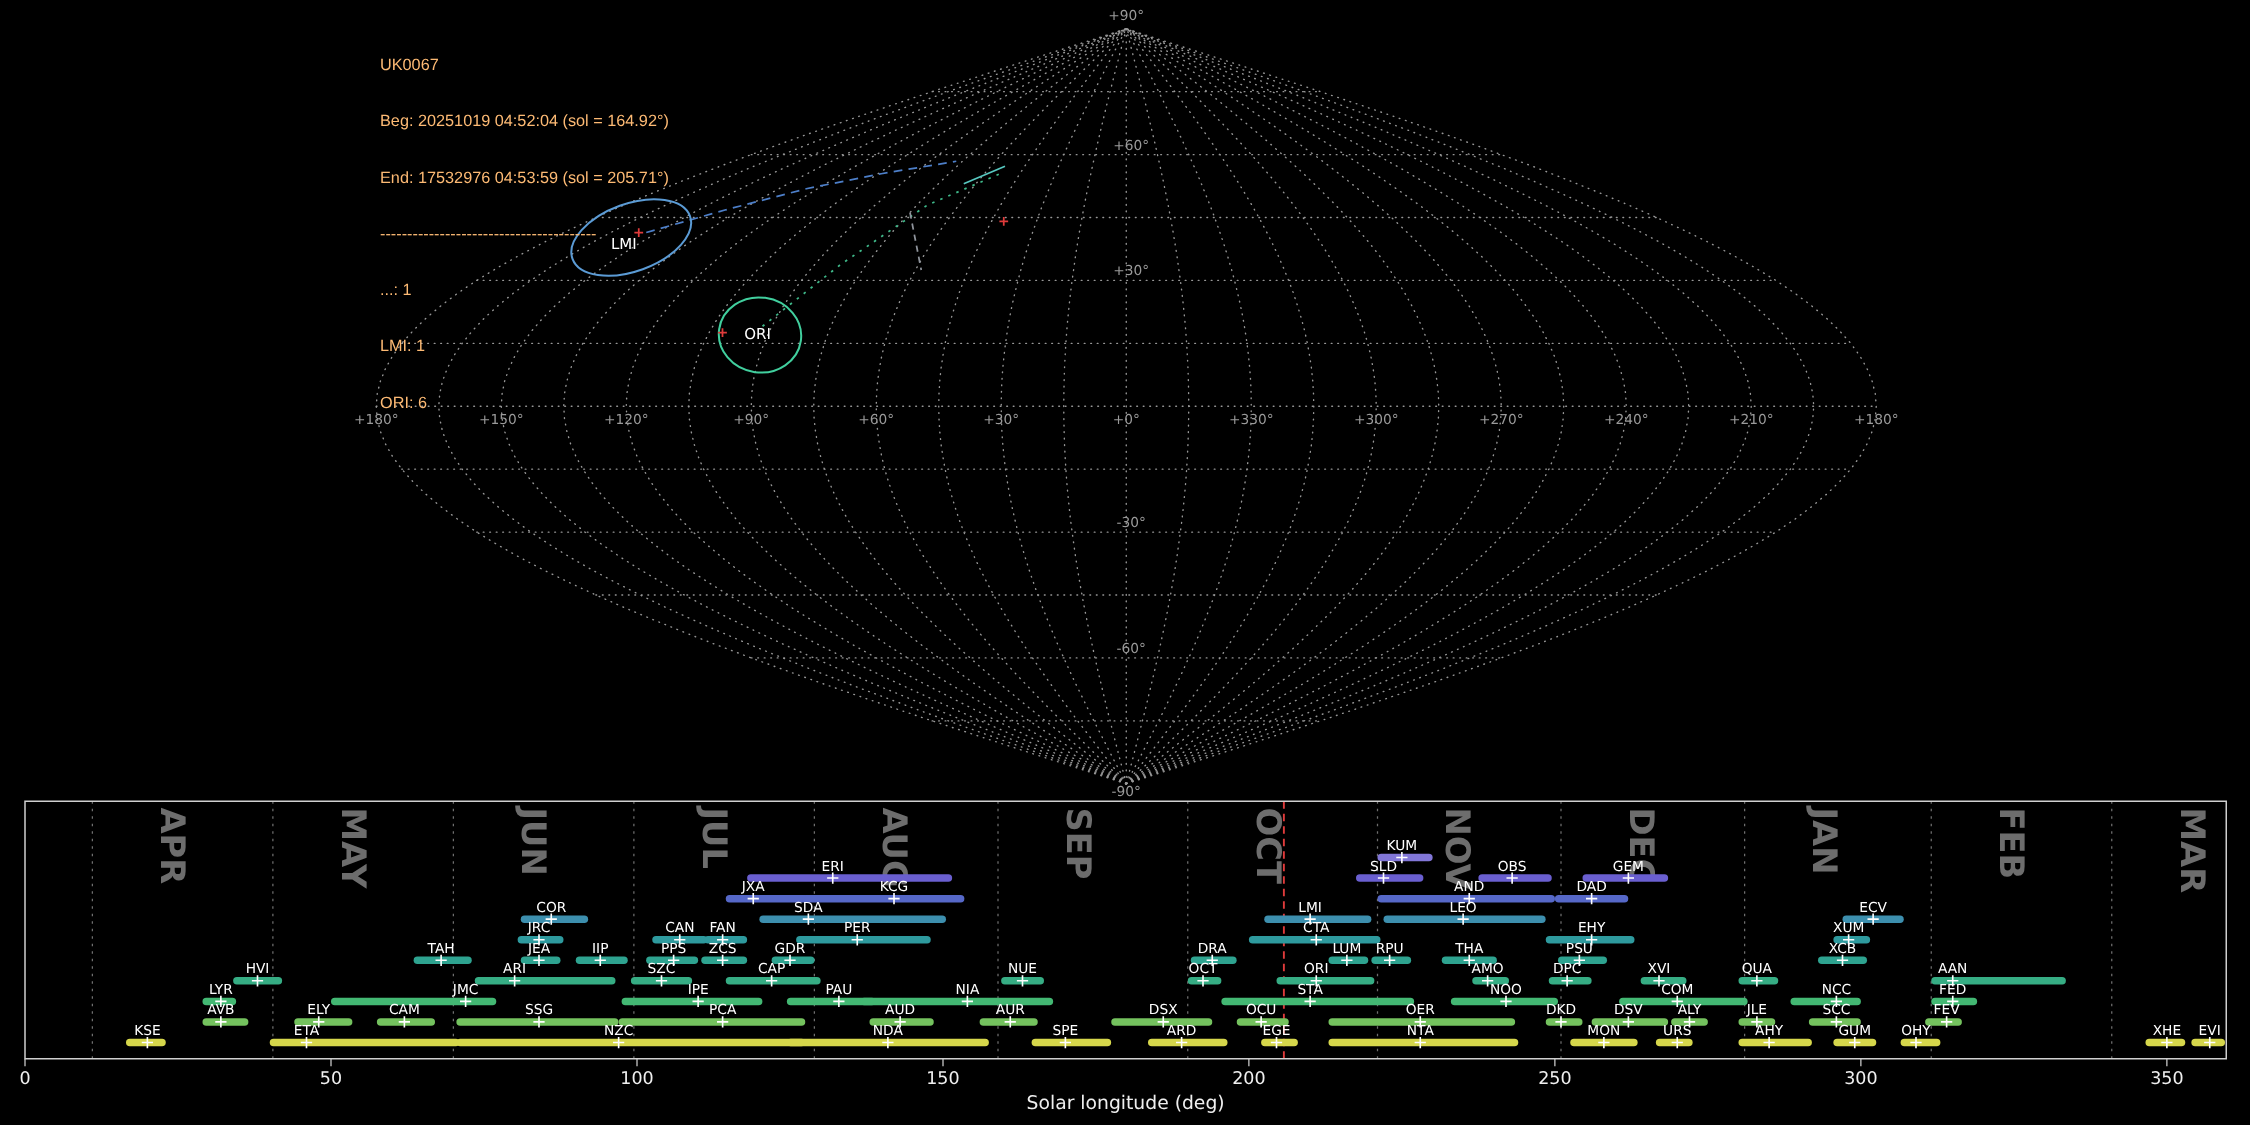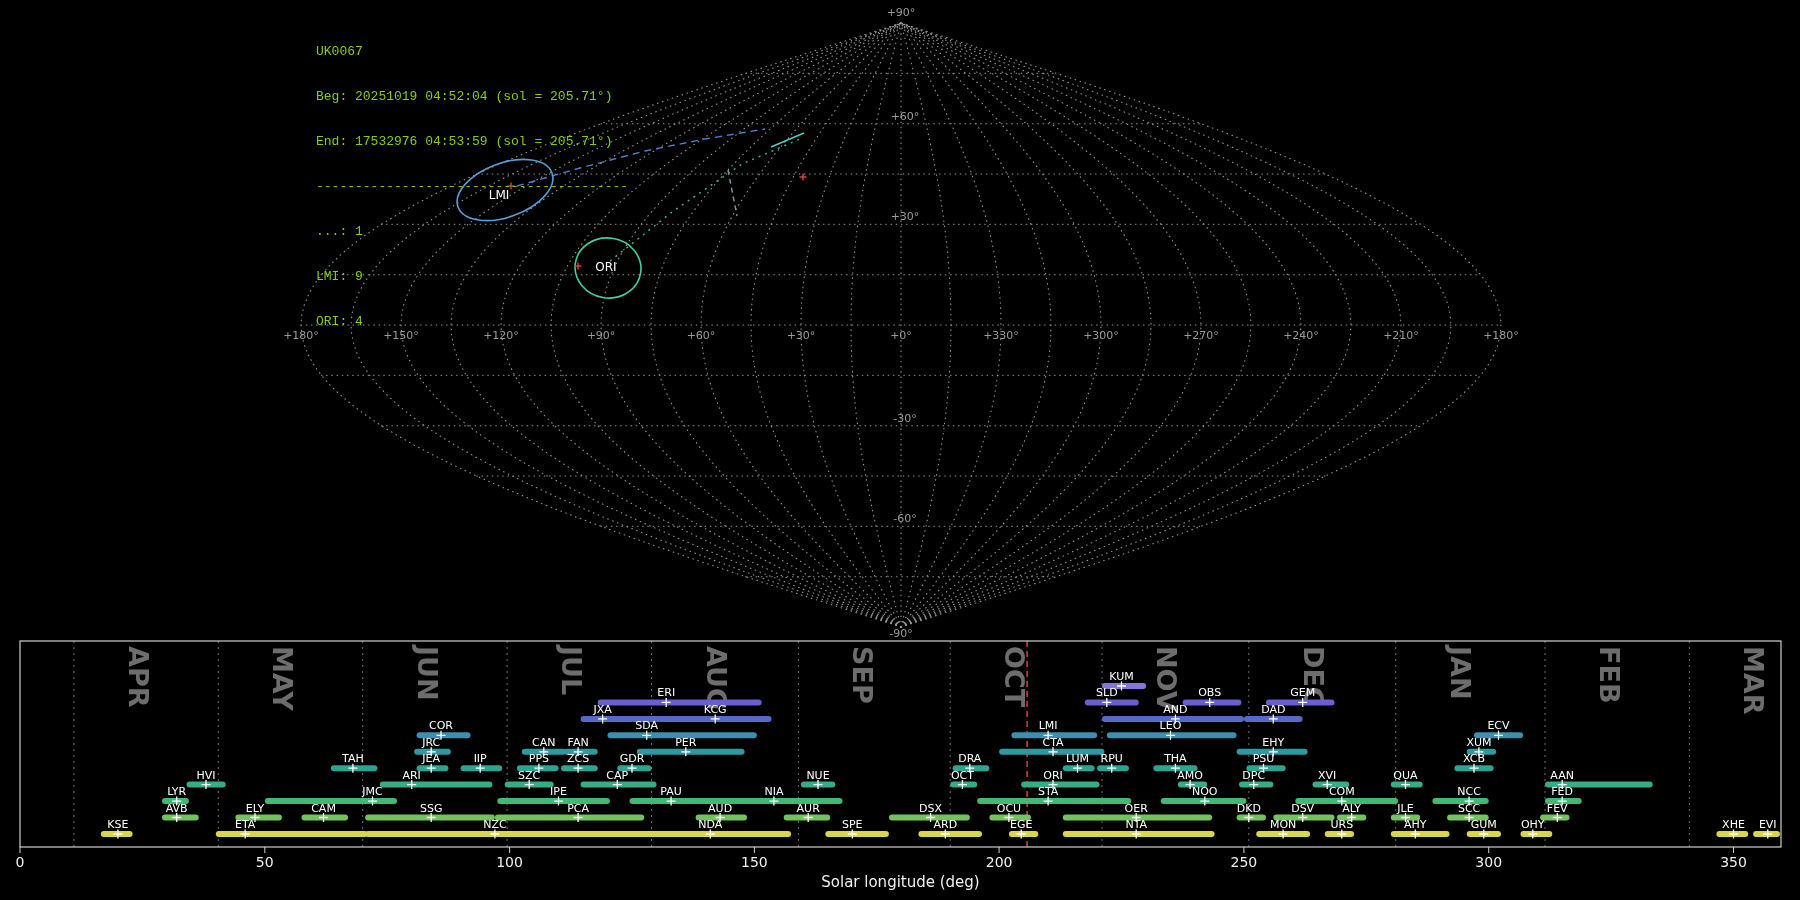--- a/index.html
+++ b/index.html
@@ -1,18 +1,18 @@
 <!DOCTYPE html>
 <html><head>
 <meta charset="utf-8">
 <style>
   html,body{margin:0;padding:0;background:#000;}
   body{width:1800px;height:900px;position:relative;overflow:hidden;font-family:"DejaVu Sans",sans-serif;}
   #scene{position:absolute;left:0;top:0;}
-  .info{position:absolute;left:316px;top:14px;color:#84cc16;font-family:Liberation Mono, monospace;font-size:13px;line-height:15px;white-space:pre;}
+  .info{position:absolute;left:304px;top:14px;color:#fdba74;font-family:Liberation Sans, sans-serif;font-size:13px;line-height:15px;white-space:pre;}
 </style>
 </head>
 <body>
 
 <svg id="scene" width="1800" height="900" viewBox="0 0 1800 900">
     <g>
       <g stroke="#a8a8a8" stroke-width="1.1" fill="none" stroke-dasharray="0.6 4.6" stroke-linecap="round" opacity="0.9">
         <path d="M901.0 627.0L869.6 616.9L838.3 606.9L807.1 596.8L776.3 586.7L745.7 576.7L715.6 566.6L686.0 556.5L657.0 546.5L628.6 536.4L601.0 526.3L574.2 516.3L548.3 506.2L523.4 496.1L499.5 486.1L476.7 476.0L455.1 465.9L434.7 455.9L415.6 445.8L397.8 435.7L381.4 425.7L366.4 415.6L352.9 405.5L340.9 395.5L330.4 385.4L321.4 375.3L314.1 365.3L308.4 355.2L304.3 345.1L301.8 335.1L301.0 325.0L301.8 314.9L304.3 304.9L308.4 294.8L314.1 284.7L321.4 274.7L330.4 264.6L340.9 254.5L352.9 244.5L366.4 234.4L381.4 224.3L397.8 214.3L415.6 204.2L434.7 194.1L455.1 184.1L476.7 174.0L499.5 163.9L523.4 153.9L548.3 143.8L574.2 133.7L601.0 123.7L628.6 113.6L657.0 103.5L686.0 93.5L715.6 83.4L745.7 73.3L776.3 63.3L807.1 53.2L838.3 43.1L869.6 33.1L901.0 23.0"></path>
         <path d="M901.0 627.0L872.2 616.9L843.5 606.9L815.0 596.8L786.6 586.7L758.6 576.7L731.0 566.6L703.9 556.5L677.3 546.5L651.3 536.4L626.0 526.3L601.4 516.3L577.7 506.2L554.9 496.1L533.0 486.1L512.1 476.0L492.3 465.9L473.6 455.9L456.0 445.8L439.7 435.7L424.7 425.7L410.9 415.6L398.5 405.5L387.5 395.5L377.9 385.4L369.7 375.3L363.0 365.3L357.8 355.2L354.0 345.1L351.8 335.1L351.0 325.0L351.8 314.9L354.0 304.9L357.8 294.8L363.0 284.7L369.7 274.7L377.9 264.6L387.5 254.5L398.5 244.5L410.9 234.4L424.7 224.3L439.7 214.3L456.0 204.2L473.6 194.1L492.3 184.1L512.1 174.0L533.0 163.9L554.9 153.9L577.7 143.8L601.4 133.7L626.0 123.7L651.3 113.6L677.3 103.5L703.9 93.5L731.0 83.4L758.6 73.3L786.6 63.3L815.0 53.2L843.5 43.1L872.2 33.1L901.0 23.0"></path>
         <path d="M901.0 627.0L874.8 616.9L848.7 606.9L822.8 596.8L797.0 586.7L771.6 576.7L746.5 566.6L721.8 556.5L697.6 546.5L674.0 536.4L651.0 526.3L628.7 516.3L607.1 506.2L586.3 496.1L566.4 486.1L547.4 476.0L529.4 465.9L512.4 455.9L496.5 445.8L481.7 435.7L468.0 425.7L455.5 415.6L444.2 405.5L434.2 395.5L425.5 385.4L418.0 375.3L411.9 365.3L407.2 355.2L403.7 345.1L401.7 335.1L401.0 325.0L401.7 314.9L403.7 304.9L407.2 294.8L411.9 284.7L418.0 274.7L425.5 264.6L434.2 254.5L444.2 244.5L455.5 234.4L468.0 224.3L481.7 214.3L496.5 204.2L512.4 194.1L529.4 184.1L547.4 174.0L566.4 163.9L586.3 153.9L607.1 143.8L628.7 133.7L651.0 123.7L674.0 113.6L697.6 103.5L721.8 93.5L746.5 83.4L771.6 73.3L797.0 63.3L822.8 53.2L848.7 43.1L874.8 33.1L901.0 23.0"></path>
@@ -563,19 +563,19 @@
         <text x="1488.7142857142858" y="867" font-family="&quot;DejaVu Sans&quot;, sans-serif" fill="#efefef" font-size="14px" text-anchor="middle">300</text>
         <line x1="1733.5" x2="1733.5" y1="847" y2="853" stroke="#cfcfcf"></line>
         <text x="1733.5" y="867" font-family="&quot;DejaVu Sans&quot;, sans-serif" fill="#efefef" font-size="14px" text-anchor="middle">350</text>
         <text x="900.5" y="887" font-family="&quot;DejaVu Sans&quot;, sans-serif" fill="#efefef" font-size="15px" text-anchor="middle">Solar longitude (deg)</text>
       </g>
     </g>
   </svg>
 
 <div class="info">
   <div>UK0067</div>
-  <div>Beg: 20251019 04:52:04 (sol = 205.71°)</div>
+  <div>Beg: 20251019 04:52:04 (sol = 164.92°)</div>
   <div>End: 17532976 04:53:59 (sol = 205.71°)</div>
   <div>----------------------------------------</div>
   <div>...: 1</div>
-  <div>LMI: 9</div>
-  <div>ORI: 4</div>
+  <div>LMI: 1</div>
+  <div>ORI: 6</div>
 </div>
 
 </body></html>

